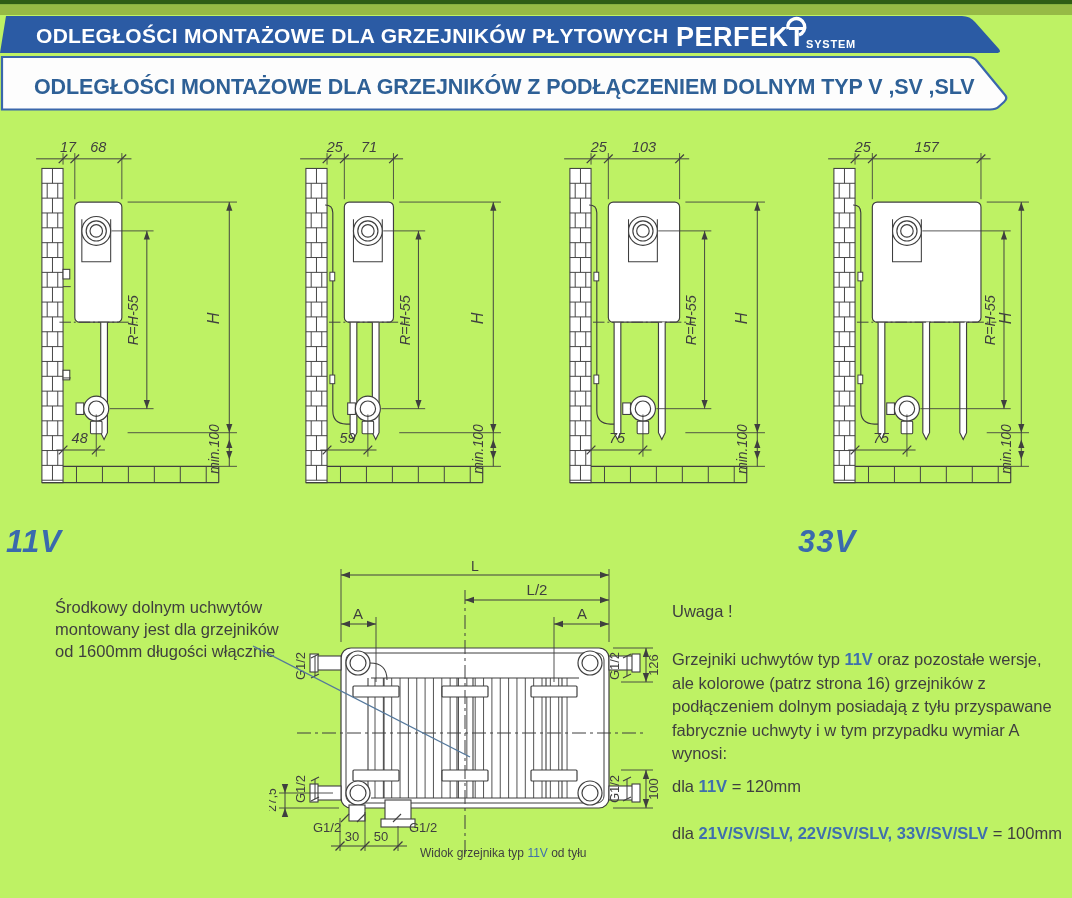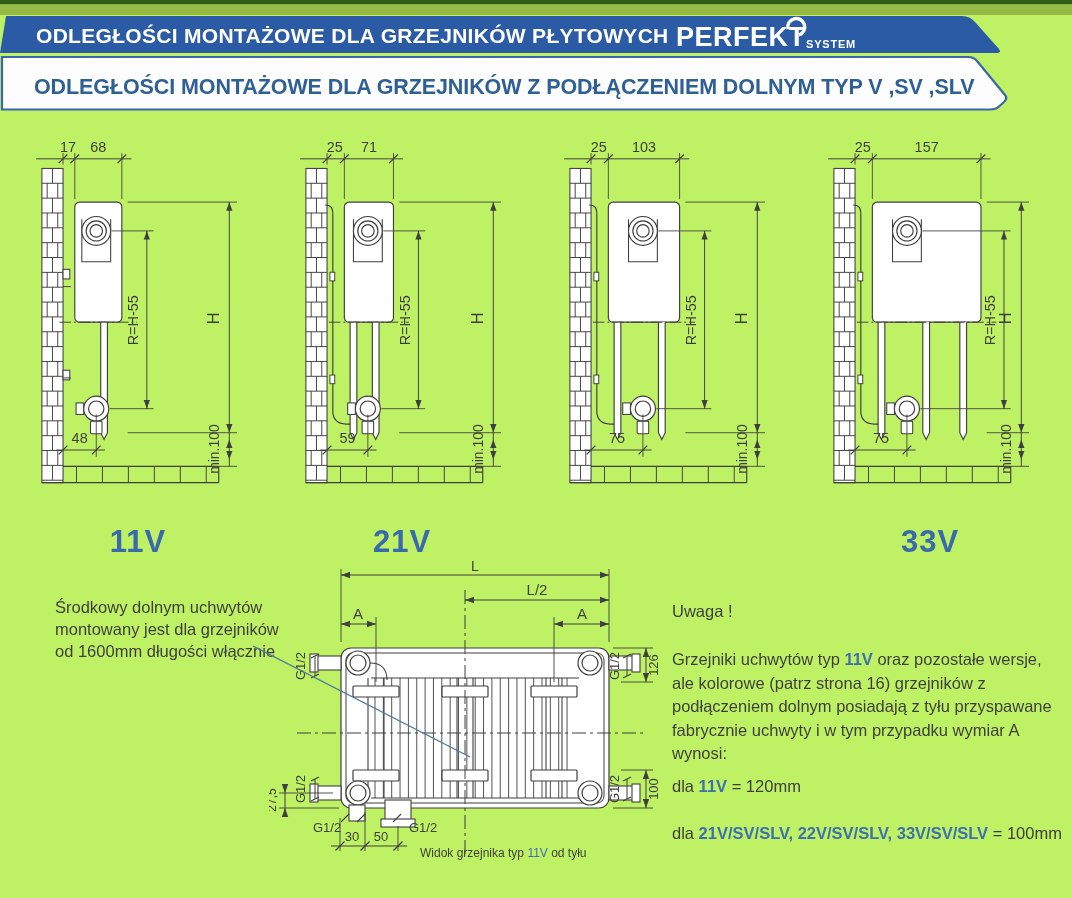--- a/index.html
+++ b/index.html
@@ -5,21 +5,21 @@
   html,body{margin:0;padding:0;background:#fff;}
   .page{position:relative;width:1072px;height:898px;background:#bef264;overflow:hidden;
         font-family:"Liberation Sans",sans-serif;}
   .header-svg{display:block;}
   .header-svg text{font-family:"Liberation Sans",sans-serif;}
   .t1{font-size:21px;font-weight:700;fill:#ffffff;letter-spacing:.3px;}
   .brand{font-size:27px;font-weight:800;fill:#ffffff;letter-spacing:.5px;}
   .brand-sub{font-size:11px;font-weight:600;fill:#ffffff;letter-spacing:.8px;}
   .t2{font-size:21.5px;font-weight:600;letter-spacing:-.1px;}
   .diagrams-row{display:flex;padding:12px 2px 0 6px;}
-  .diag-col{width:264px;text-align:center;}
+  .diag-col{width:264px;font-style:italic;}
   .diag-col svg{width:250px;height:394px;display:block;margin:0 auto;}
   .diag-col svg text{font-family:"Liberation Sans",sans-serif;}
   .diag-label{margin-top:0px;font-size:31px;font-weight:600;letter-spacing:1px;}
   .bottom-row{position:relative;height:340px;}
   .note-left{position:absolute;left:55px;top:36px;width:270px;font-size:16.5px;
              color:#3f3f3f;line-height:22px;}
   .backview{position:absolute;left:269px;top:0;width:400px;height:330px;}
   .backview text{font-family:"Liberation Sans",sans-serif;}
   .leader-overlay{position:absolute;left:0;top:0;width:1072px;height:340px;pointer-events:none;}
   .caption{position:absolute;left:420px;top:286px;font-size:12px;color:#3f3f3f;white-space:nowrap;}
@@ -264,21 +264,20 @@
           <line x1="45" y1="333" x2="103.47999999999999" y2="333" stroke="#3f3f3f" stroke-width="1" fill="none"></line>
           <line x1="47.5" y1="337.5" x2="56.5" y2="328.5" stroke="#3f3f3f" stroke-width="1.3"></line>
           <line x1="89.97999999999999" y1="337.5" x2="98.97999999999999" y2="328.5" stroke="#3f3f3f" stroke-width="1.3"></line>
           <text x="73.24" y="326" fill="#3f3f3f" font-size="15" text-anchor="middle">59</text>
           <line x1="214" y1="350" x2="233" y2="350" stroke="#3f3f3f" stroke-width="0.9" fill="none"></line>
           <line x1="225" y1="315" x2="225" y2="350" stroke="#3f3f3f" stroke-width="1" fill="none"></line>
           <polygon points="225 322 221.8 331 228.2 331" fill="#3f3f3f"></polygon>
           <polygon points="225 343 221.8 334 228.2 334" fill="#3f3f3f"></polygon>
           <text x="214" y="332" fill="#3f3f3f" font-size="14.5" text-anchor="middle" transform="rotate(-90 214 332)">min.100</text>
         </svg>
-      <div class="diag-label" style="color: rgb(58, 106, 173);">21V</div>
     </div>
     <div class="diag-col">
       <svg class="sideview" viewBox="0 0 260 410">
           <rect x="30" y="40" width="22" height="327" rx="0" fill="#fff" stroke="#3f3f3f" stroke-width="1.1"></rect>
           <line x1="41" y1="40" x2="41" y2="55.45" stroke="#3f3f3f" stroke-width="1" fill="none"></line>
           <line x1="30" y1="55.45" x2="52" y2="55.45" stroke="#3f3f3f" stroke-width="1" fill="none"></line>
           <line x1="35.5" y1="55.45" x2="35.5" y2="70.9" stroke="#3f3f3f" stroke-width="1" fill="none"></line>
           <line x1="46.5" y1="55.45" x2="46.5" y2="70.9" stroke="#3f3f3f" stroke-width="1" fill="none"></line>
           <line x1="30" y1="70.9" x2="52" y2="70.9" stroke="#3f3f3f" stroke-width="1" fill="none"></line>
           <line x1="41" y1="70.9" x2="41" y2="86.35000000000001" stroke="#3f3f3f" stroke-width="1" fill="none"></line>

